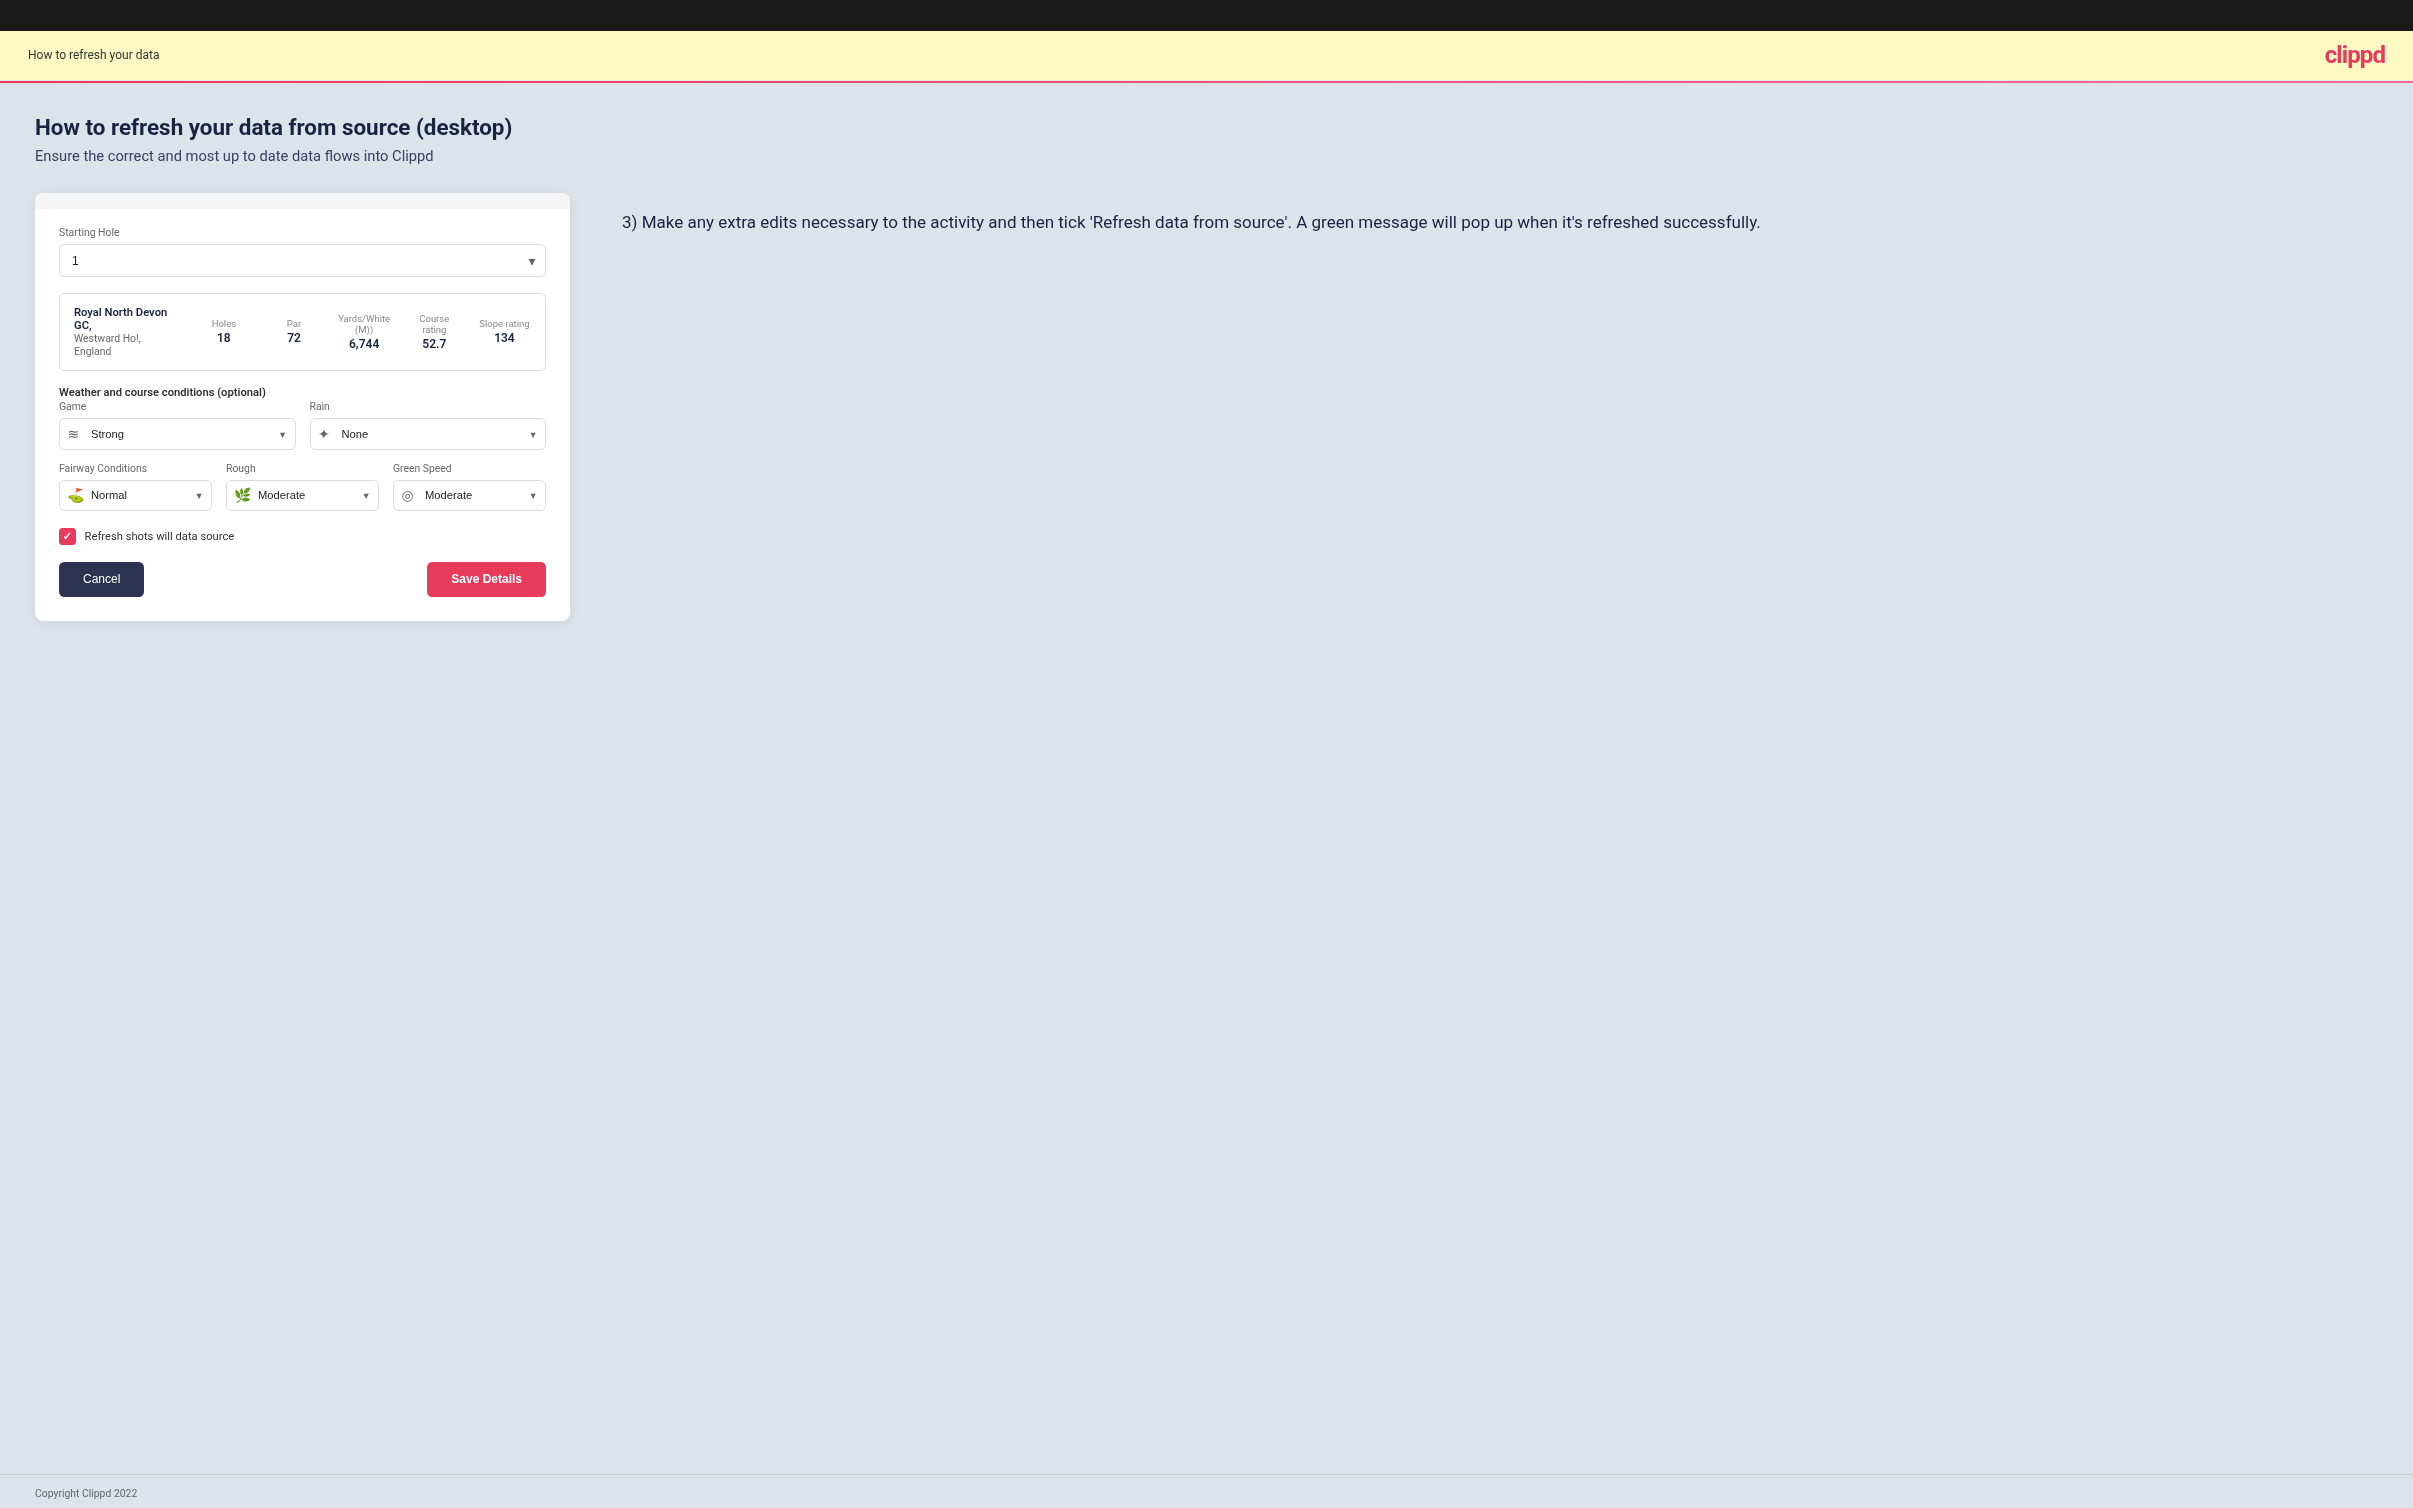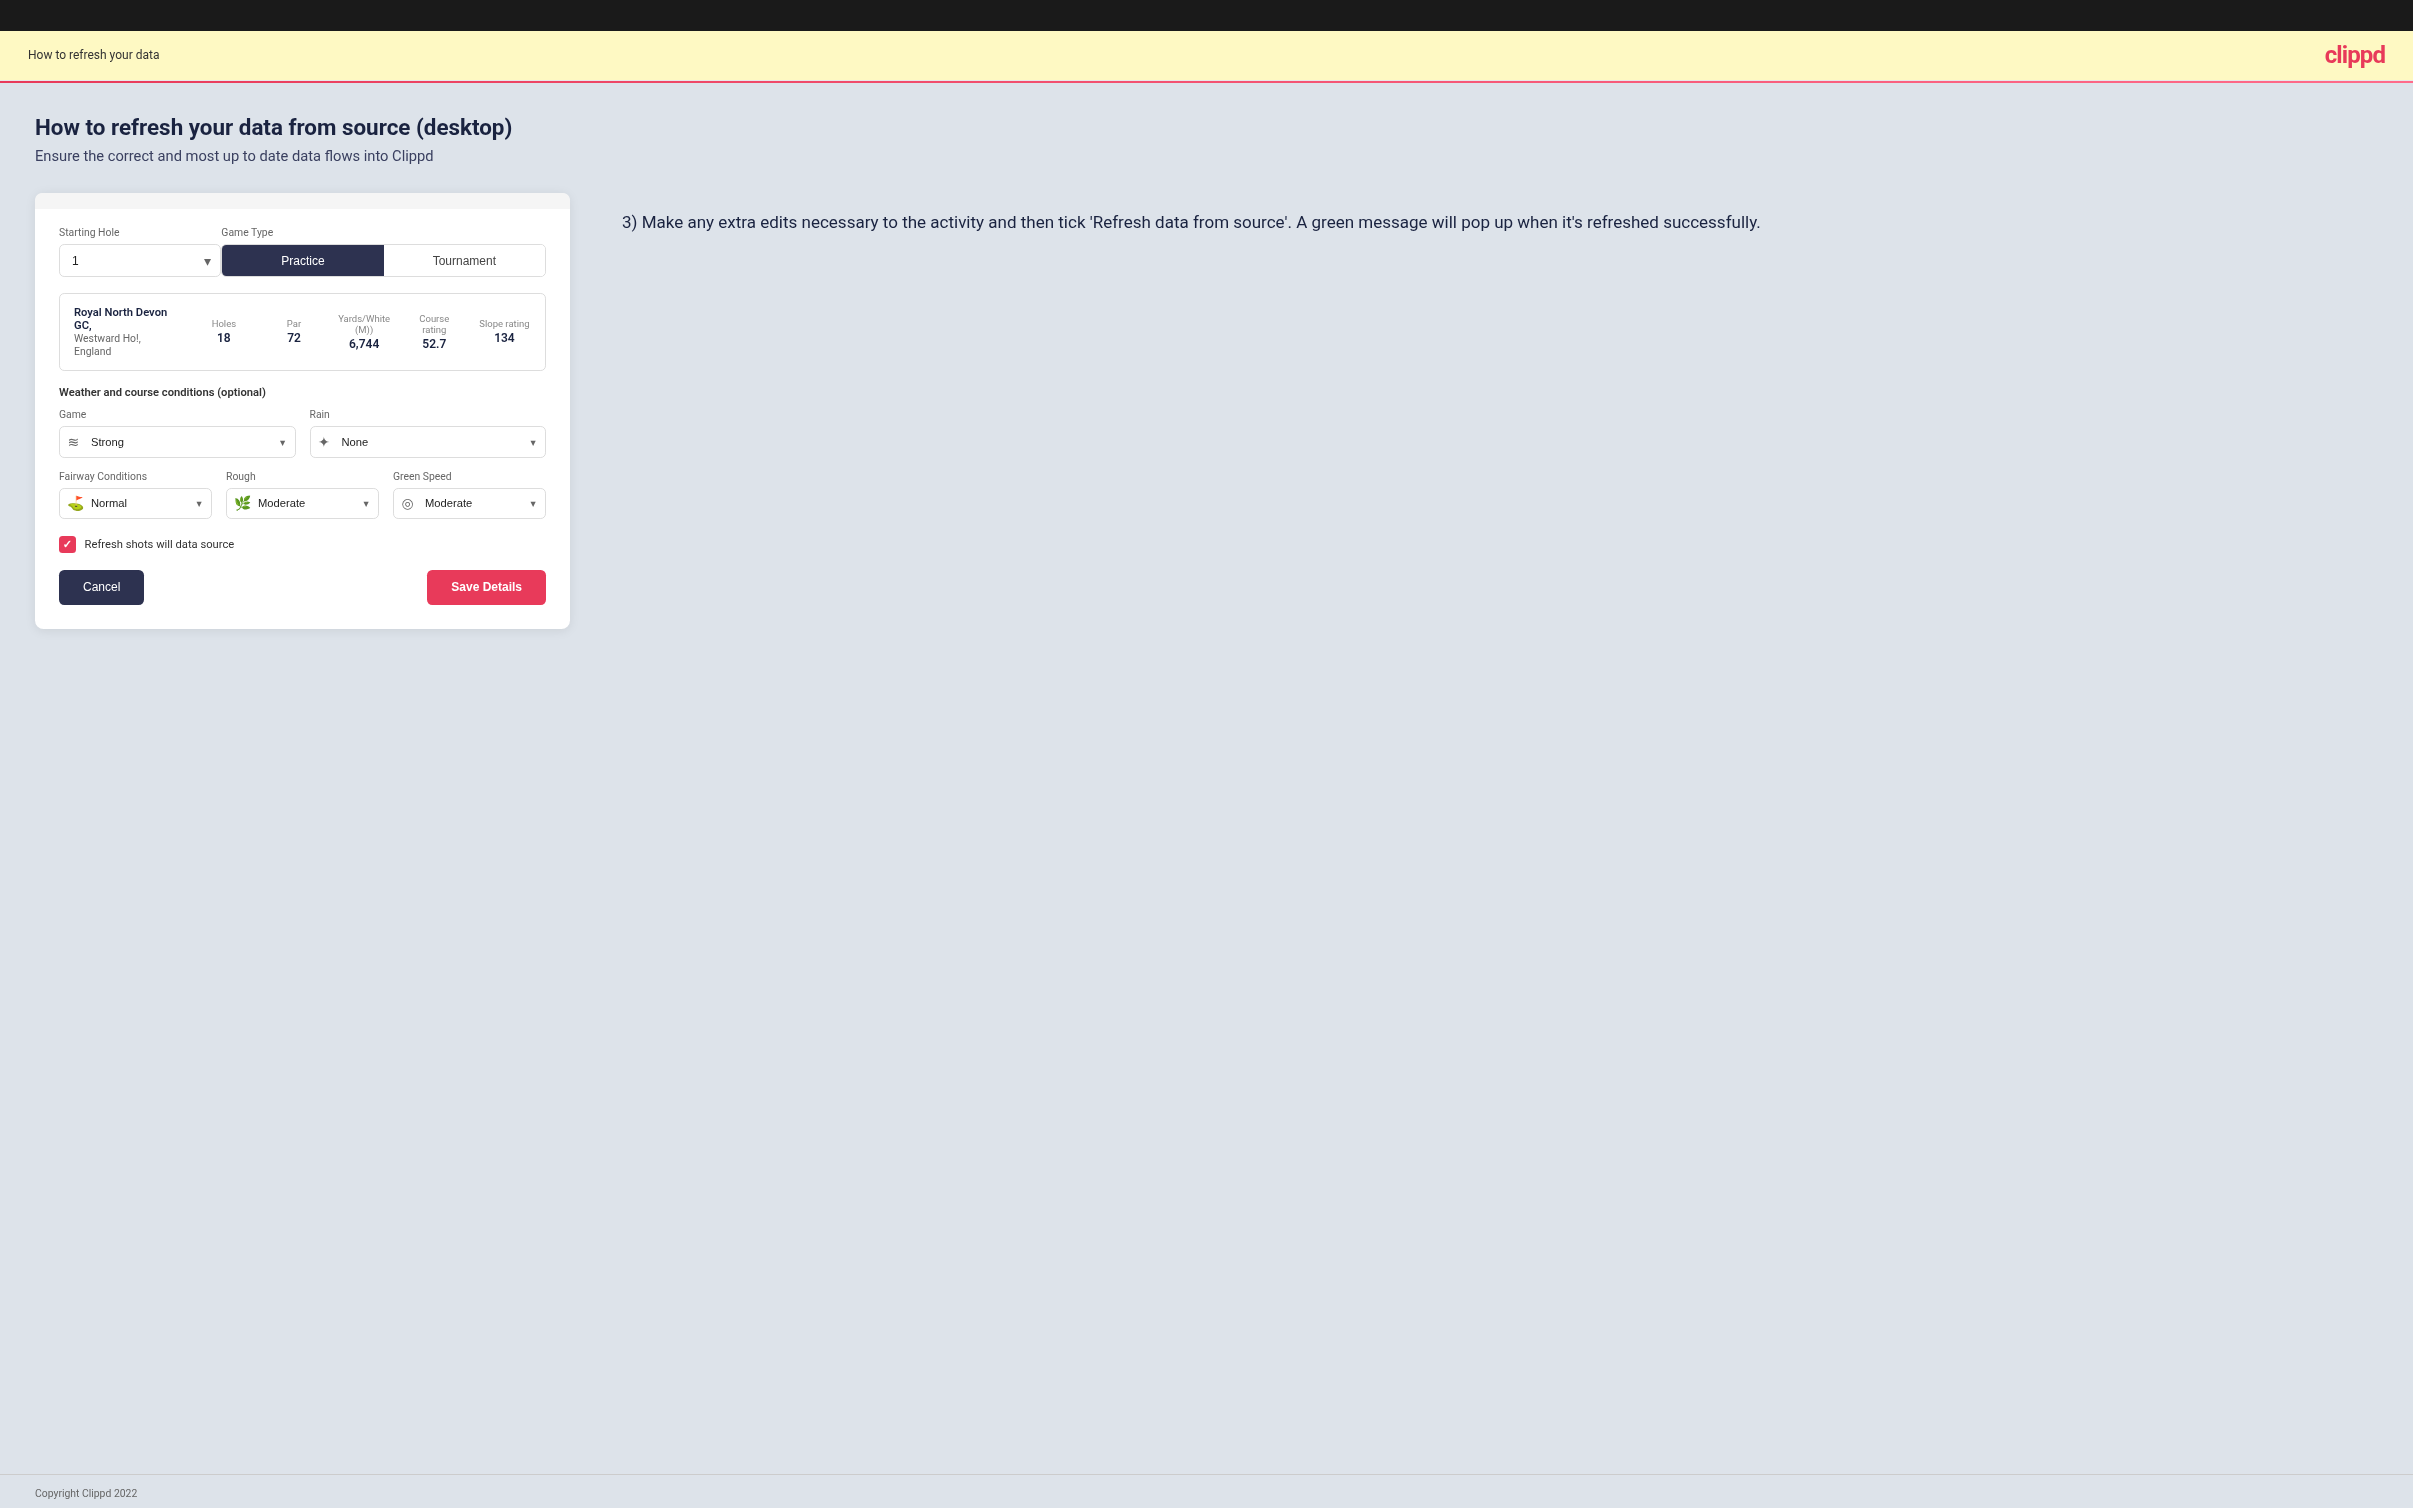--- a/index.html
+++ b/index.html
@@ -164,21 +164,21 @@
     }
     .stat-value {
       font-size: 12px;
       font-weight: 600;
       color: #1a2340;
     }
     .section-title {
       font-size: 11.2px;
       font-weight: 600;
       color: #333;
-      margin-bottom: 9px;
+      margin-bottom: 1px;
     }
     .weather-row {
       display: flex;
       gap: 14px;
       margin-bottom: 12px;
     }
     .weather-group {
       flex: 1;
     }
     .conditions-row {
@@ -311,27 +311,20 @@
 
       <div class="form-row">
         <div class="form-group">
           <label class="form-label">Starting Hole</label>
           <div class="select-wrapper">
             <select>
               <option>1</option>
             </select>
           </div>
         </div>
-        <div class="form-group game-type-group">
-          <label class="form-label">Game Type</label>
-          <div class="game-type-buttons">
-            <button class="game-type-btn active">Practice</button>
-            <button class="game-type-btn inactive">Tournament</button>
-          </div>
-        </div>
       </div>
 
       <div class="course-info-box">
         <div class="course-name-col">
           <div class="course-name">Royal North Devon GC,</div>
           <div class="course-location">Westward Ho!, England</div>
         </div>
         <div class="course-stat-col">
           <div class="stat-label">Holes</div>
           <div class="stat-value">18</div>

